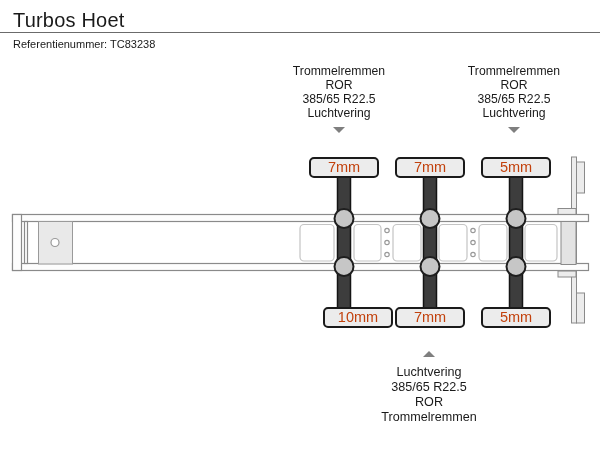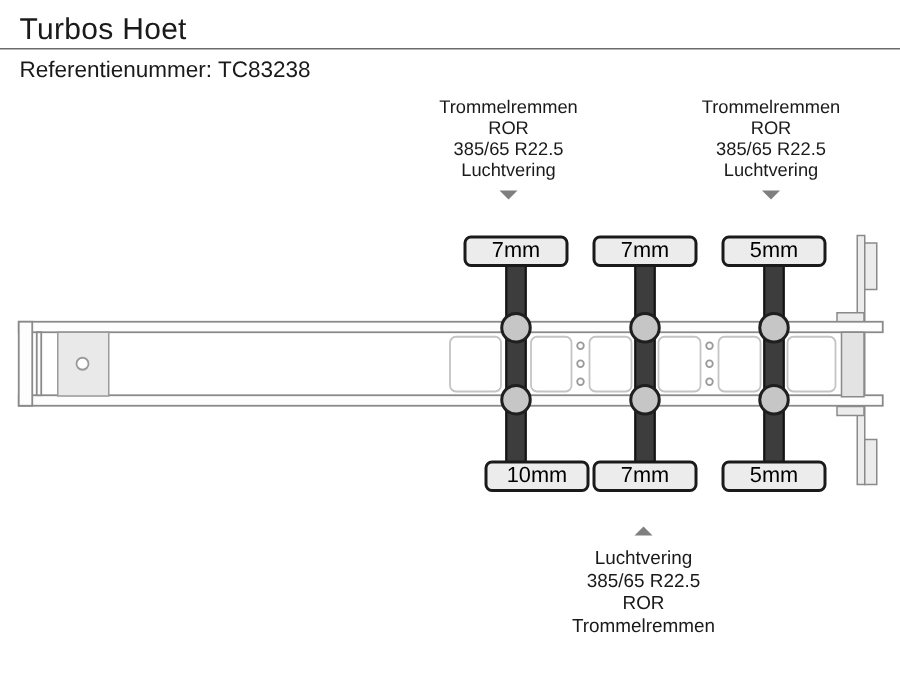--- a/index.html
+++ b/index.html
@@ -15,21 +15,21 @@
     border-radius:32px;
   }
   .page-title{
     position:absolute; left:13px; top:9px; font-size:20px; font-weight:400;
     letter-spacing:0.2px;
   }
   .header-sep{
     position:absolute; left:0; top:32px; width:600px; height:0;
     border-top:1px solid #6b6b6b;
   }
-  .ref-line{ position:absolute; left:13px; top:38px; font-size:15px; }
+  .ref-line{ position:absolute; left:13px; top:38px; font-size:11px; }
 
   .anno{ position:absolute; width:170px; display:flex; flex-direction:column; align-items:center; }
   .anno-line{ font-size:12.2px; line-height:14px; text-align:center; white-space:nowrap; }
   .anno-bottom .anno-line{ font-size:12.6px; line-height:15px; }
   .arrow-down{ width:0; height:0; margin-top:7px;
     border-left:6px solid transparent; border-right:6px solid transparent;
     border-top:6px solid var(--arrow); }
   .arrow-up{ width:0; height:0; margin-bottom:8px;
     border-left:6px solid transparent; border-right:6px solid transparent;
     border-bottom:6px solid var(--arrow); }
@@ -42,21 +42,21 @@
   .kpin{ fill:#e9e9e9; stroke:#9a9a9a; stroke-width:1; }
   .panel{ fill:none; stroke:var(--panel-line); stroke-width:1.2; }
   .hole{ fill:#ffffff; stroke:#999999; stroke-width:1.2; }
   .axle-bar{ fill:var(--axle-dark); stroke:#141414; stroke-width:1.5; }
   .hub{ fill:var(--hub-fill); stroke:#1f1f1f; stroke-width:2; }
 
   .mm-label{
     position:absolute; width:66px; height:17px;
     background:var(--label-bg); border:2px solid var(--label-border);
     border-radius:5px; font-size:14.5px; line-height:17px; text-align:center;
-    color:#000000;
+    color:#c2410c;
   }
 </style>
 </head>
 <body>
 
 <div class="stage">
 
   <div class="page-title">Turbos Hoet</div>
   <div class="header-sep"></div>
   <div class="ref-line">Referentienummer: TC83238</div>

